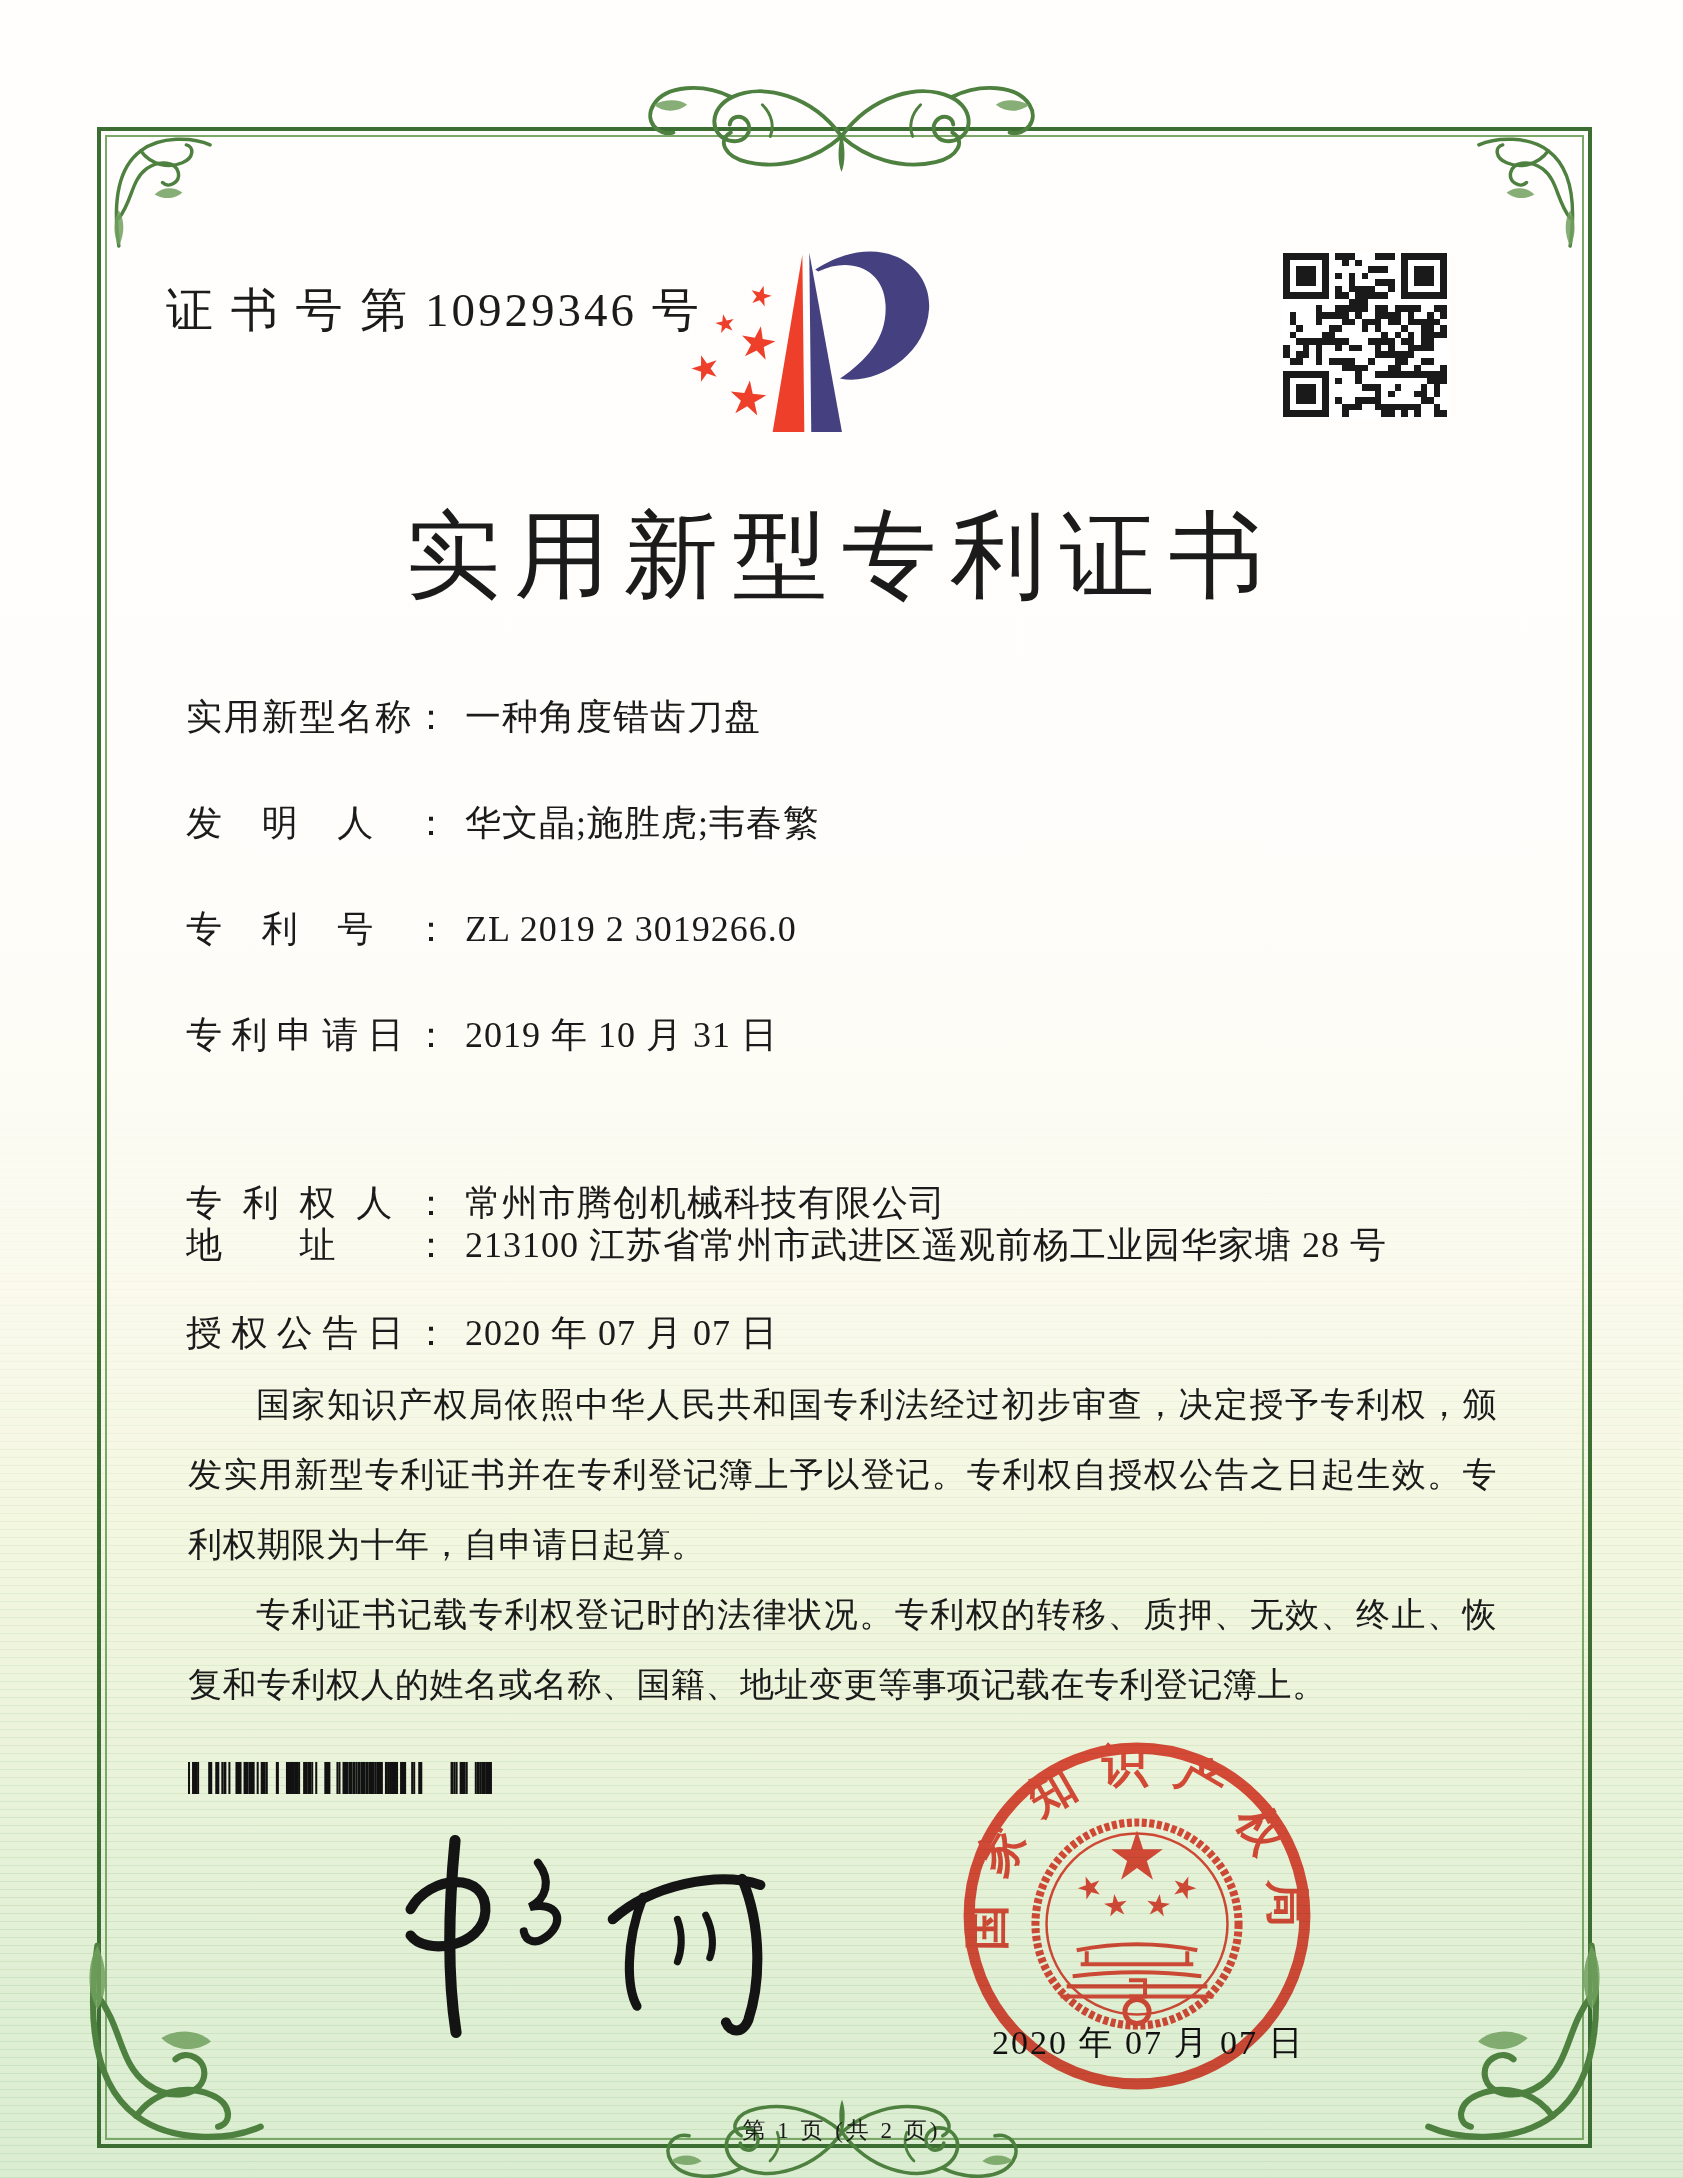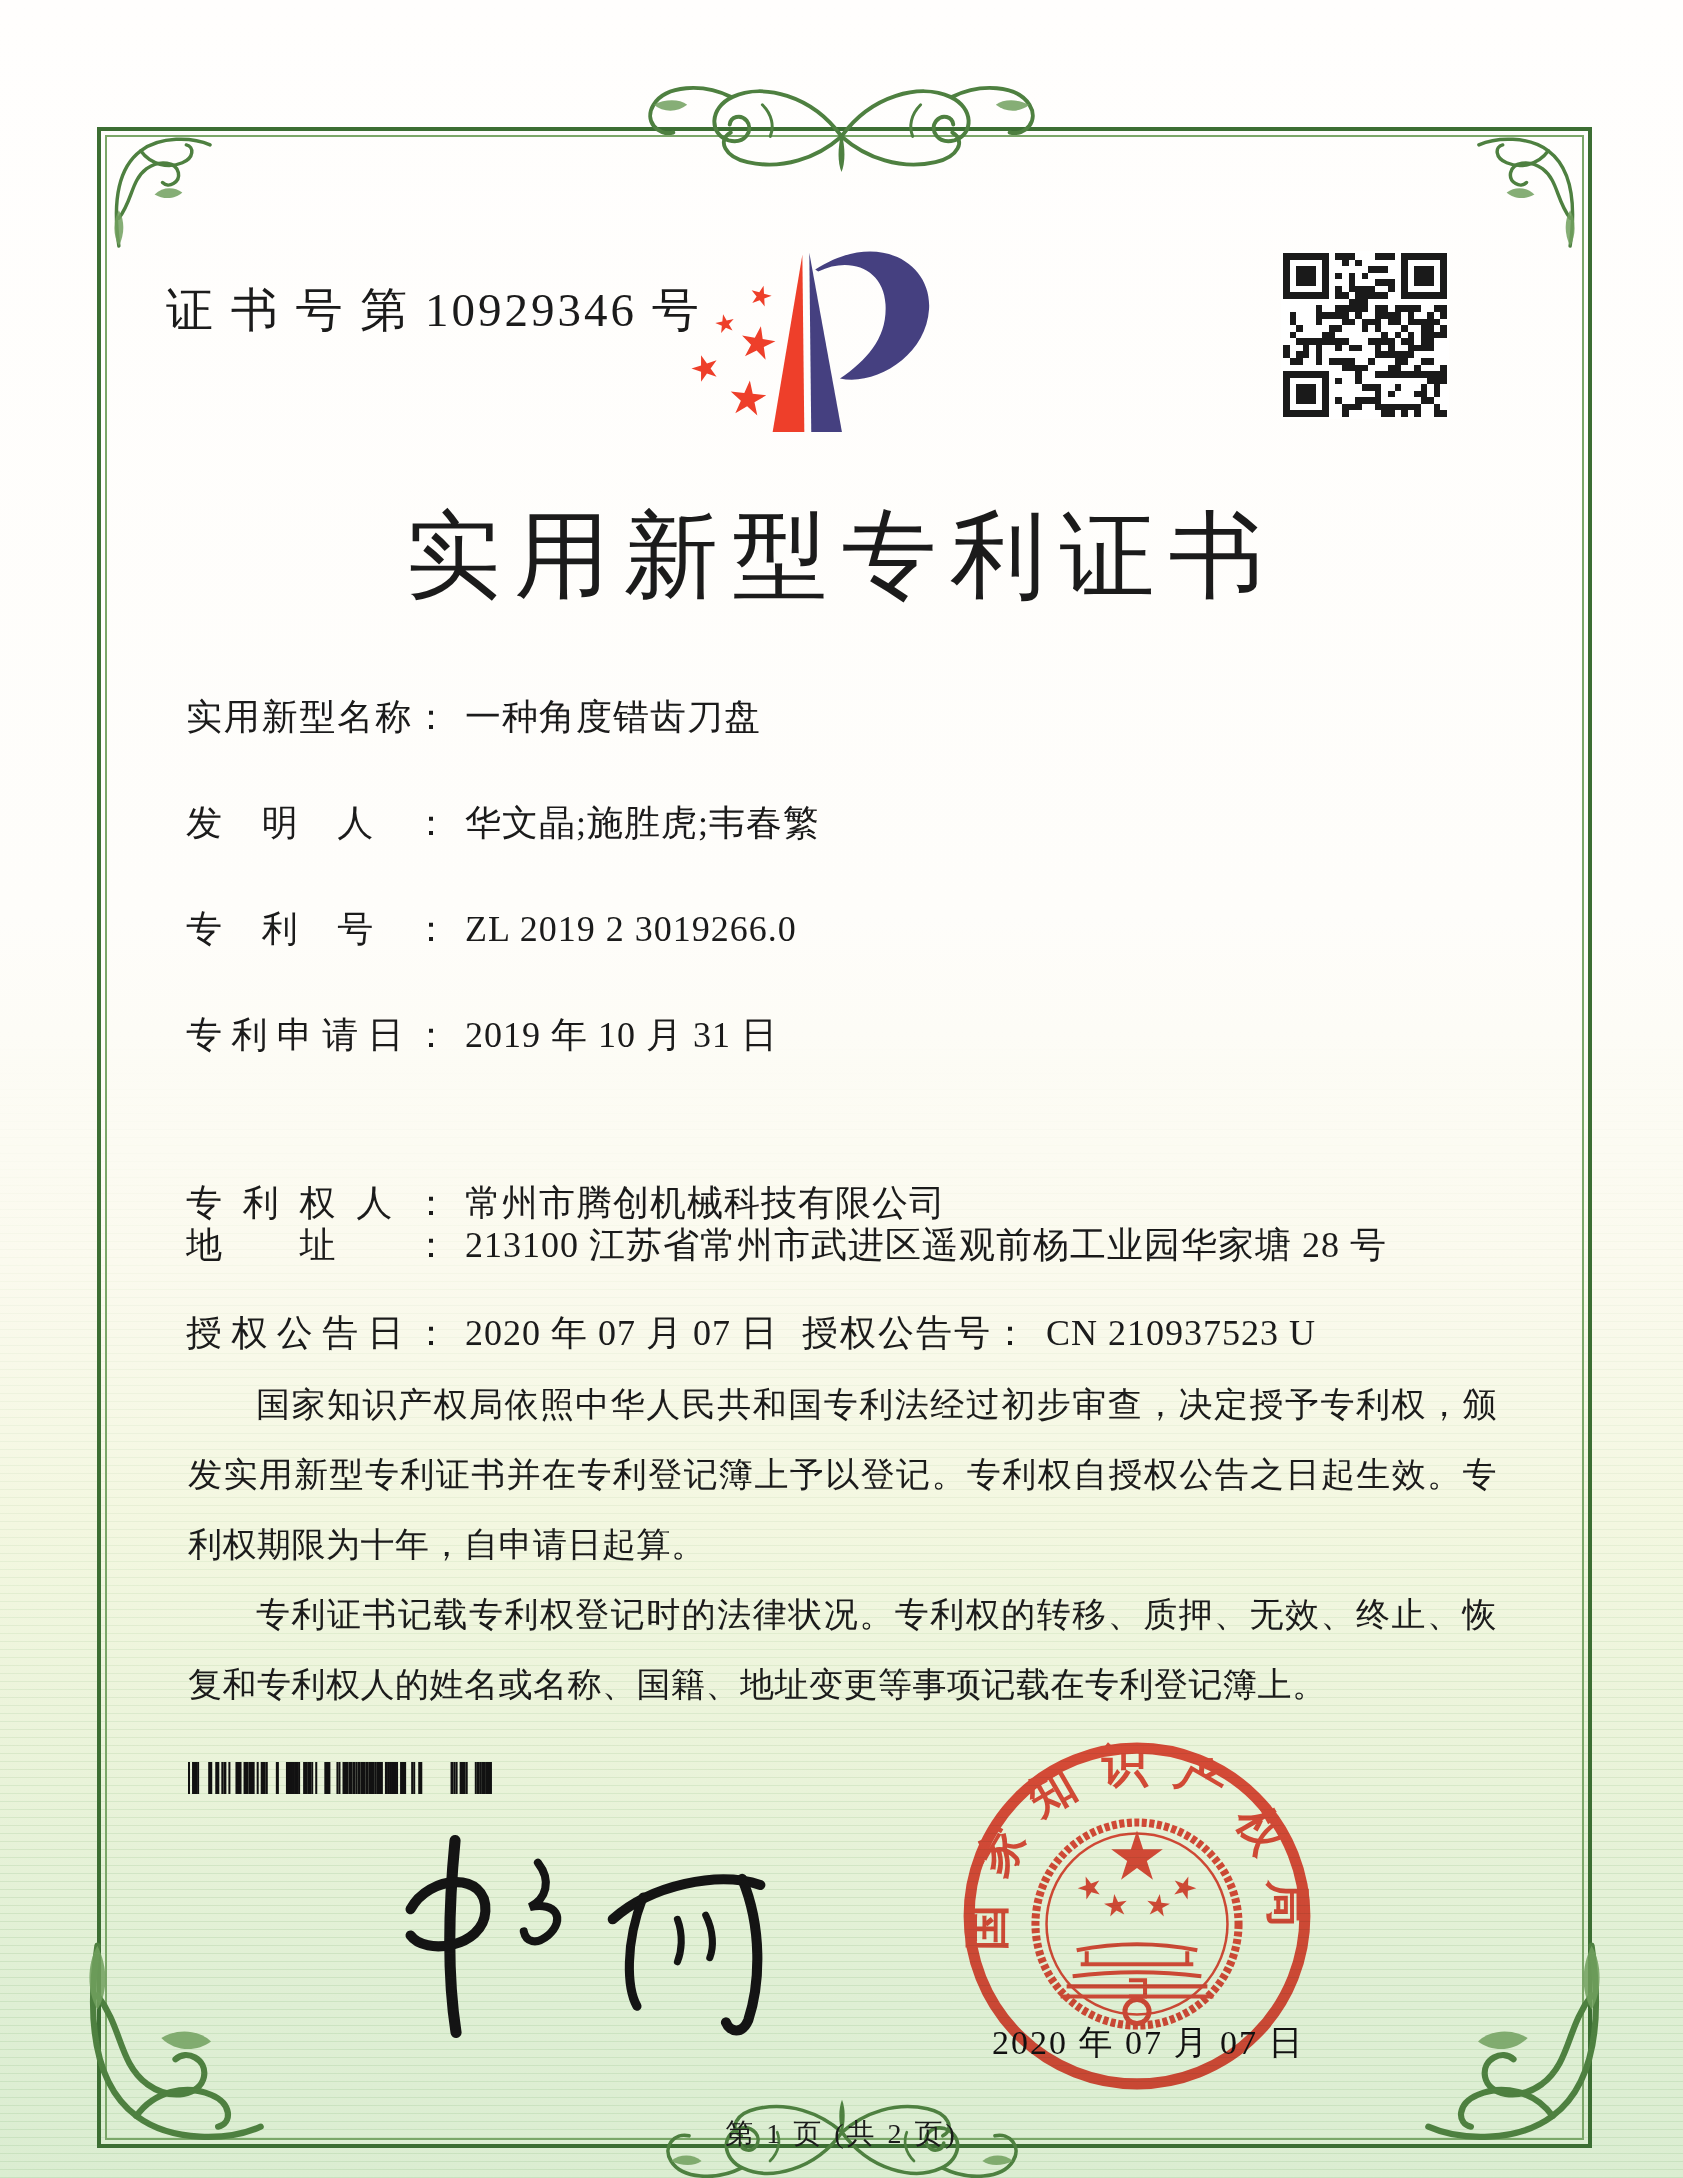--- a/index.html
+++ b/index.html
@@ -26,21 +26,21 @@
   .fvalue{margin-left:16px;letter-spacing:1px;}
   .pair2{position:absolute;left:616px;top:0;}
   .flabel2{letter-spacing:2px;}
   .paras{position:absolute;left:188px;top:1370px;width:1309px;font-size:34px;line-height:70px;text-align:justify;}
   .paras p{margin:0;text-indent:2em;letter-spacing:0.5px;}
   .barcode{position:absolute;left:188px;top:1762px;width:309px;height:32px;}
   .signer{position:absolute;left:191px;top:1874px;font-size:40px;line-height:71px;}
   .signature{position:absolute;left:358px;top:1822px;width:465px;height:233px;}
   .seal{position:absolute;left:948px;top:1727px;width:378px;height:378px;mix-blend-mode:multiply;opacity:.95;}
   .seal-date{position:absolute;left:992px;top:2020px;font-size:34px;letter-spacing:2px;color:#111;}
-  .footer{position:absolute;left:0;right:0;top:2115px;text-align:center;font-size:28px;letter-spacing:3px;}
+  .footer{position:absolute;left:0;right:0;top:2115px;text-align:center;font-size:23px;letter-spacing:3px;}
   .sprite{position:absolute;width:0;height:0;overflow:hidden;}
 </style>
 </head>
 <body>
 
 <svg class="sprite" xmlns="http://www.w3.org/2000/svg" aria-hidden="true">
   <defs>
     <polygon id="star" points="0,-1 0.2245,-0.309 0.951,-0.309 0.3633,0.118 0.5878,0.809 0,0.382 -0.5878,0.809 -0.3633,0.118 -0.951,-0.309 -0.2245,-0.309"></polygon>
     <g id="flourish-half" fill="none" stroke="#4e8040" stroke-width="4" stroke-linecap="round">
       <path d="M230,62 C200,20 150,8 120,22 C96,33 96,60 116,66 C132,70 142,56 134,46 C128,39 118,42 117,50"></path>
@@ -427,23 +427,20 @@
     <span class="flabel">专利申请日：</span><span class="fvalue">2019 年 10 月 31 日</span>
   </div>
   <div class="field-row" style="top:1179px">
     <span class="flabel">专利权人：</span><span class="fvalue">常州市腾创机械科技有限公司</span>
   </div>
   <div class="field-row" style="top:1221px">
     <span class="flabel">地址：</span><span class="fvalue">213100  江苏省常州市武进区遥观前杨工业园华家塘 28 号</span>
   </div>
   <div class="field-row" style="top:1309px">
     <span class="flabel">授权公告日：</span><span class="fvalue">2020 年 07 月 07 日</span>
-    <span class="pair2">
-      <span class="flabel2">授权公告号：</span><span class="fvalue">CN 210937523 U</span>
-    </span>
   </div>
 
   <div class="paras">
     <p>国家知识产权局依照中华人民共和国专利法经过初步审查，决定授予专利权，颁发实用新型专利证书并在专利登记簿上予以登记。专利权自授权公告之日起生效。专利权期限为十年，自申请日起算。</p>
     <p>专利证书记载专利权登记时的法律状况。专利权的转移、质押、无效、终止、恢复和专利权人的姓名或名称、国籍、地址变更等事项记载在专利登记簿上。</p>
   </div>
 
   <div class="barcode"><svg viewBox="0 0 306 30" width="100%" height="100%" preserveAspectRatio="none" fill="#111">
         <rect x="0" y="0" width="2" height="30"></rect>
         <rect x="4" y="0" width="5" height="30"></rect>

